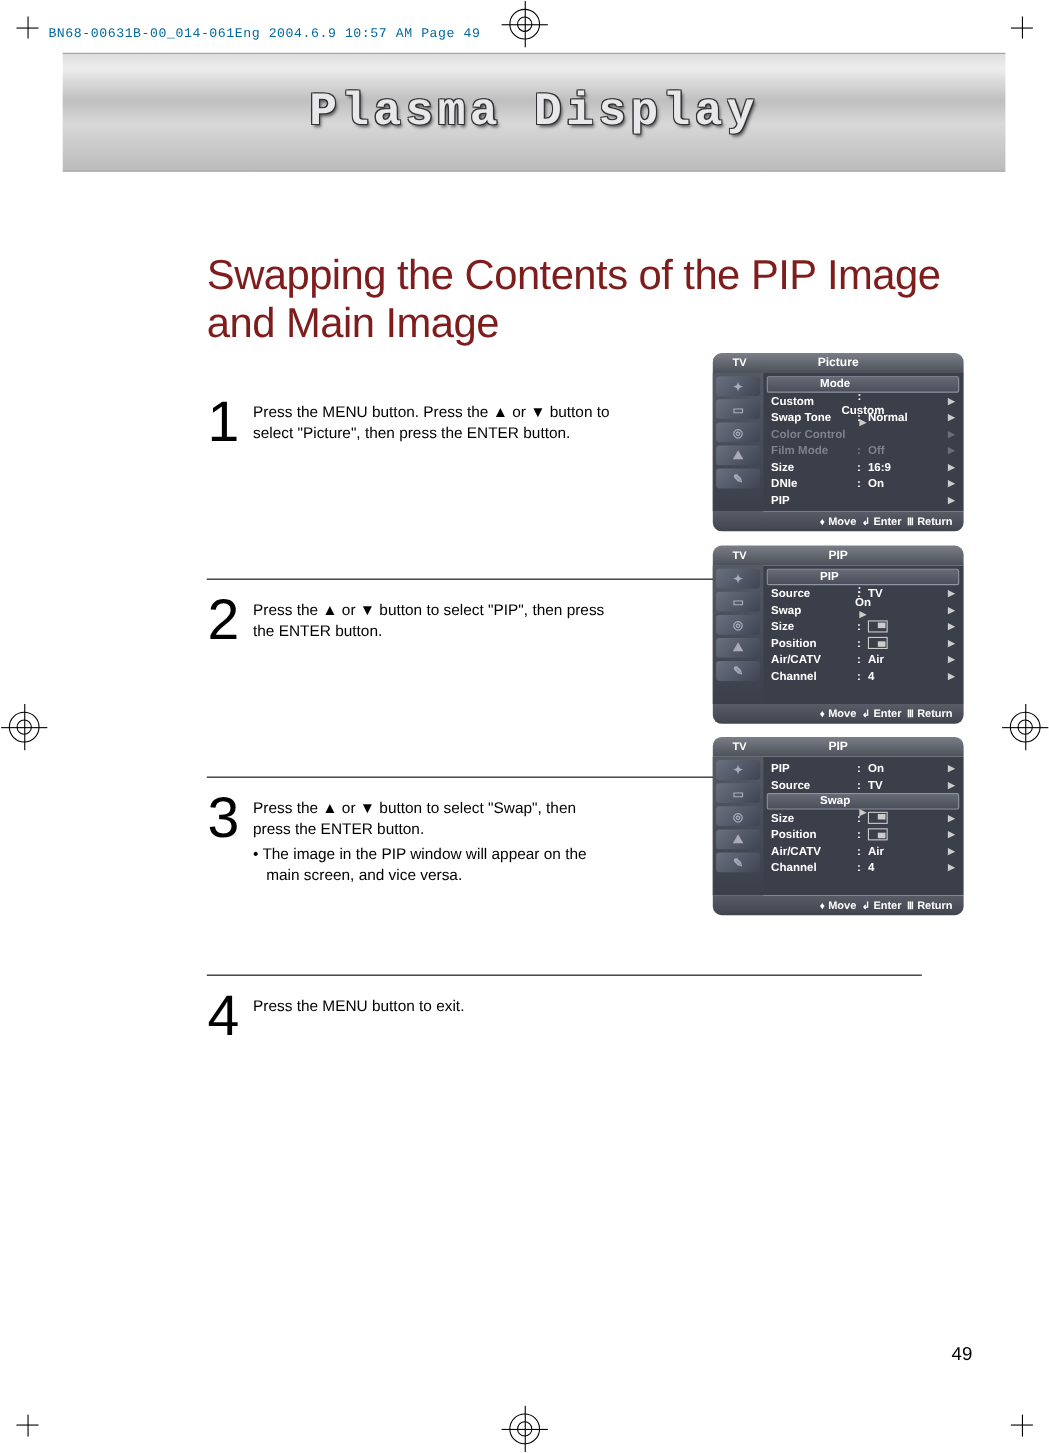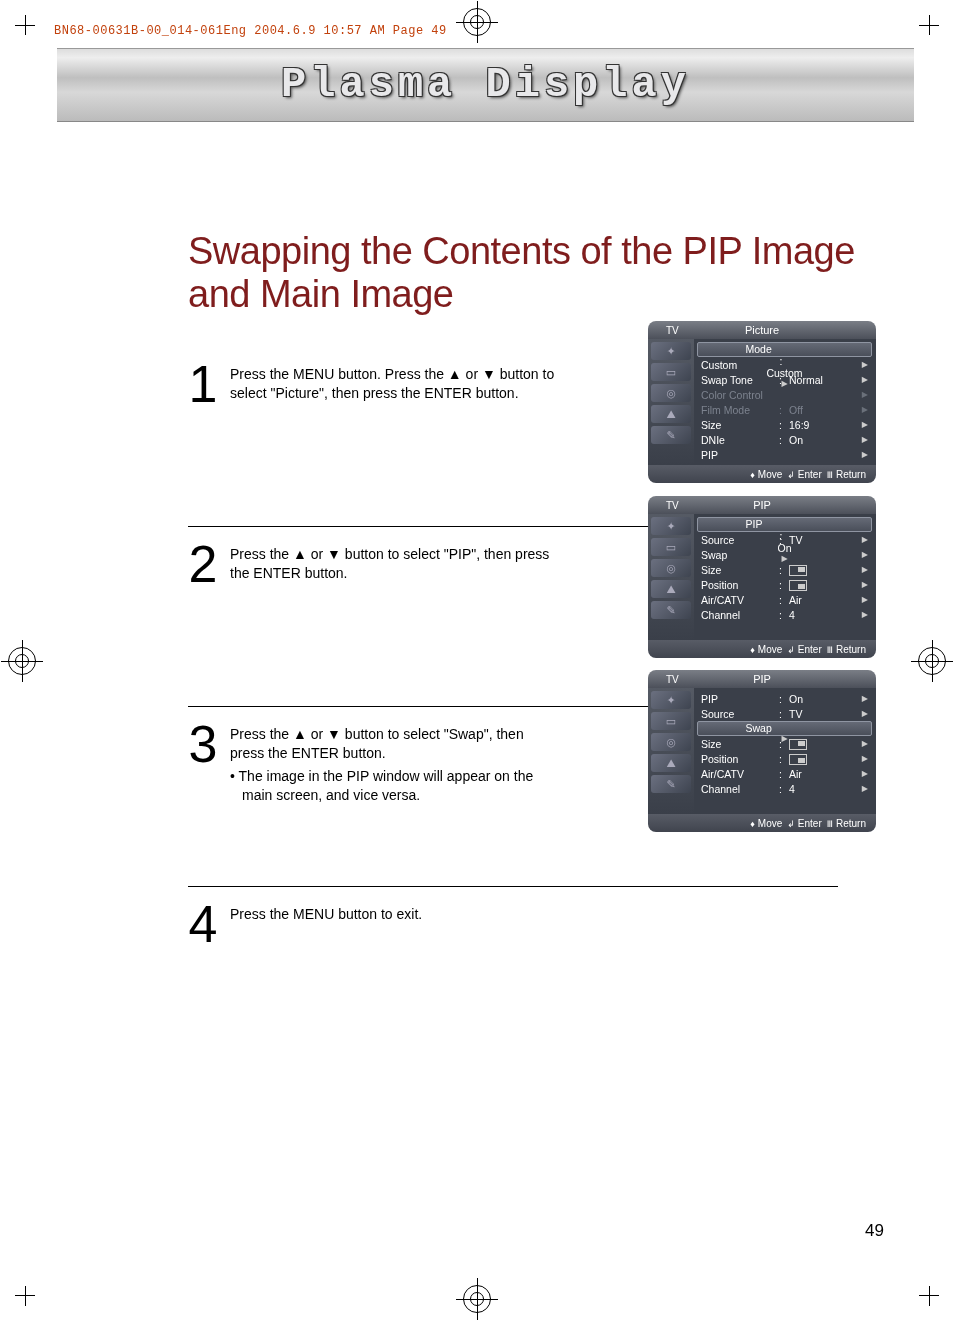--- a/index.html
+++ b/index.html
@@ -56,32 +56,32 @@
 .reg-right { right: 8px; top: 50%; transform: translateY(-50%); }
 .reg-mark .inner {
   position: absolute;
   inset: 6px;
   border: 1px solid #000;
   border-radius: 50%;
 }
 .slug {
   position: absolute;
   top: 24px;
-  left: 54px;
+  left: 44px;
   font-family: "Courier New", monospace;
   font-size: 12px;
   letter-spacing: 0.5px;
-  color: #c2410c;
+  color: #0369a1;
 }
 .banner {
   position: absolute;
   top: 48px;
   left: 57px;
   right: 40px;
-  height: 74px;
+  height: 108px;
   background: linear-gradient(to bottom, #ddd 0%, #eee 12%, #bfbfbf 40%, #d8d8d8 60%, #bbb 100%);
   border-top: 1px solid #999;
   border-bottom: 1px solid #888;
   display: flex;
   align-items: center;
   justify-content: center;
 }
 .banner-title {
   font-family: "Courier New", monospace;
   font-size: 42px;
@@ -146,21 +146,21 @@
 .divider {
   border: none;
   border-top: 1px solid #000;
   margin: 10px 0 14px 0;
   width: 650px;
 }
 .osd {
   position: absolute;
   width: 252px;
   font-size: 10.5px;
-  font-weight: normal;
+  font-weight: bold;
   color: #fff;
   padding-left: 24px;
 }
 .osd-header {
   height: 18px;
   background: linear-gradient(to bottom, #7a7e86, #4c505a);
   border-radius: 8px 8px 0 0;
   display: flex;
   align-items: center;
   padding: 0 8px;

